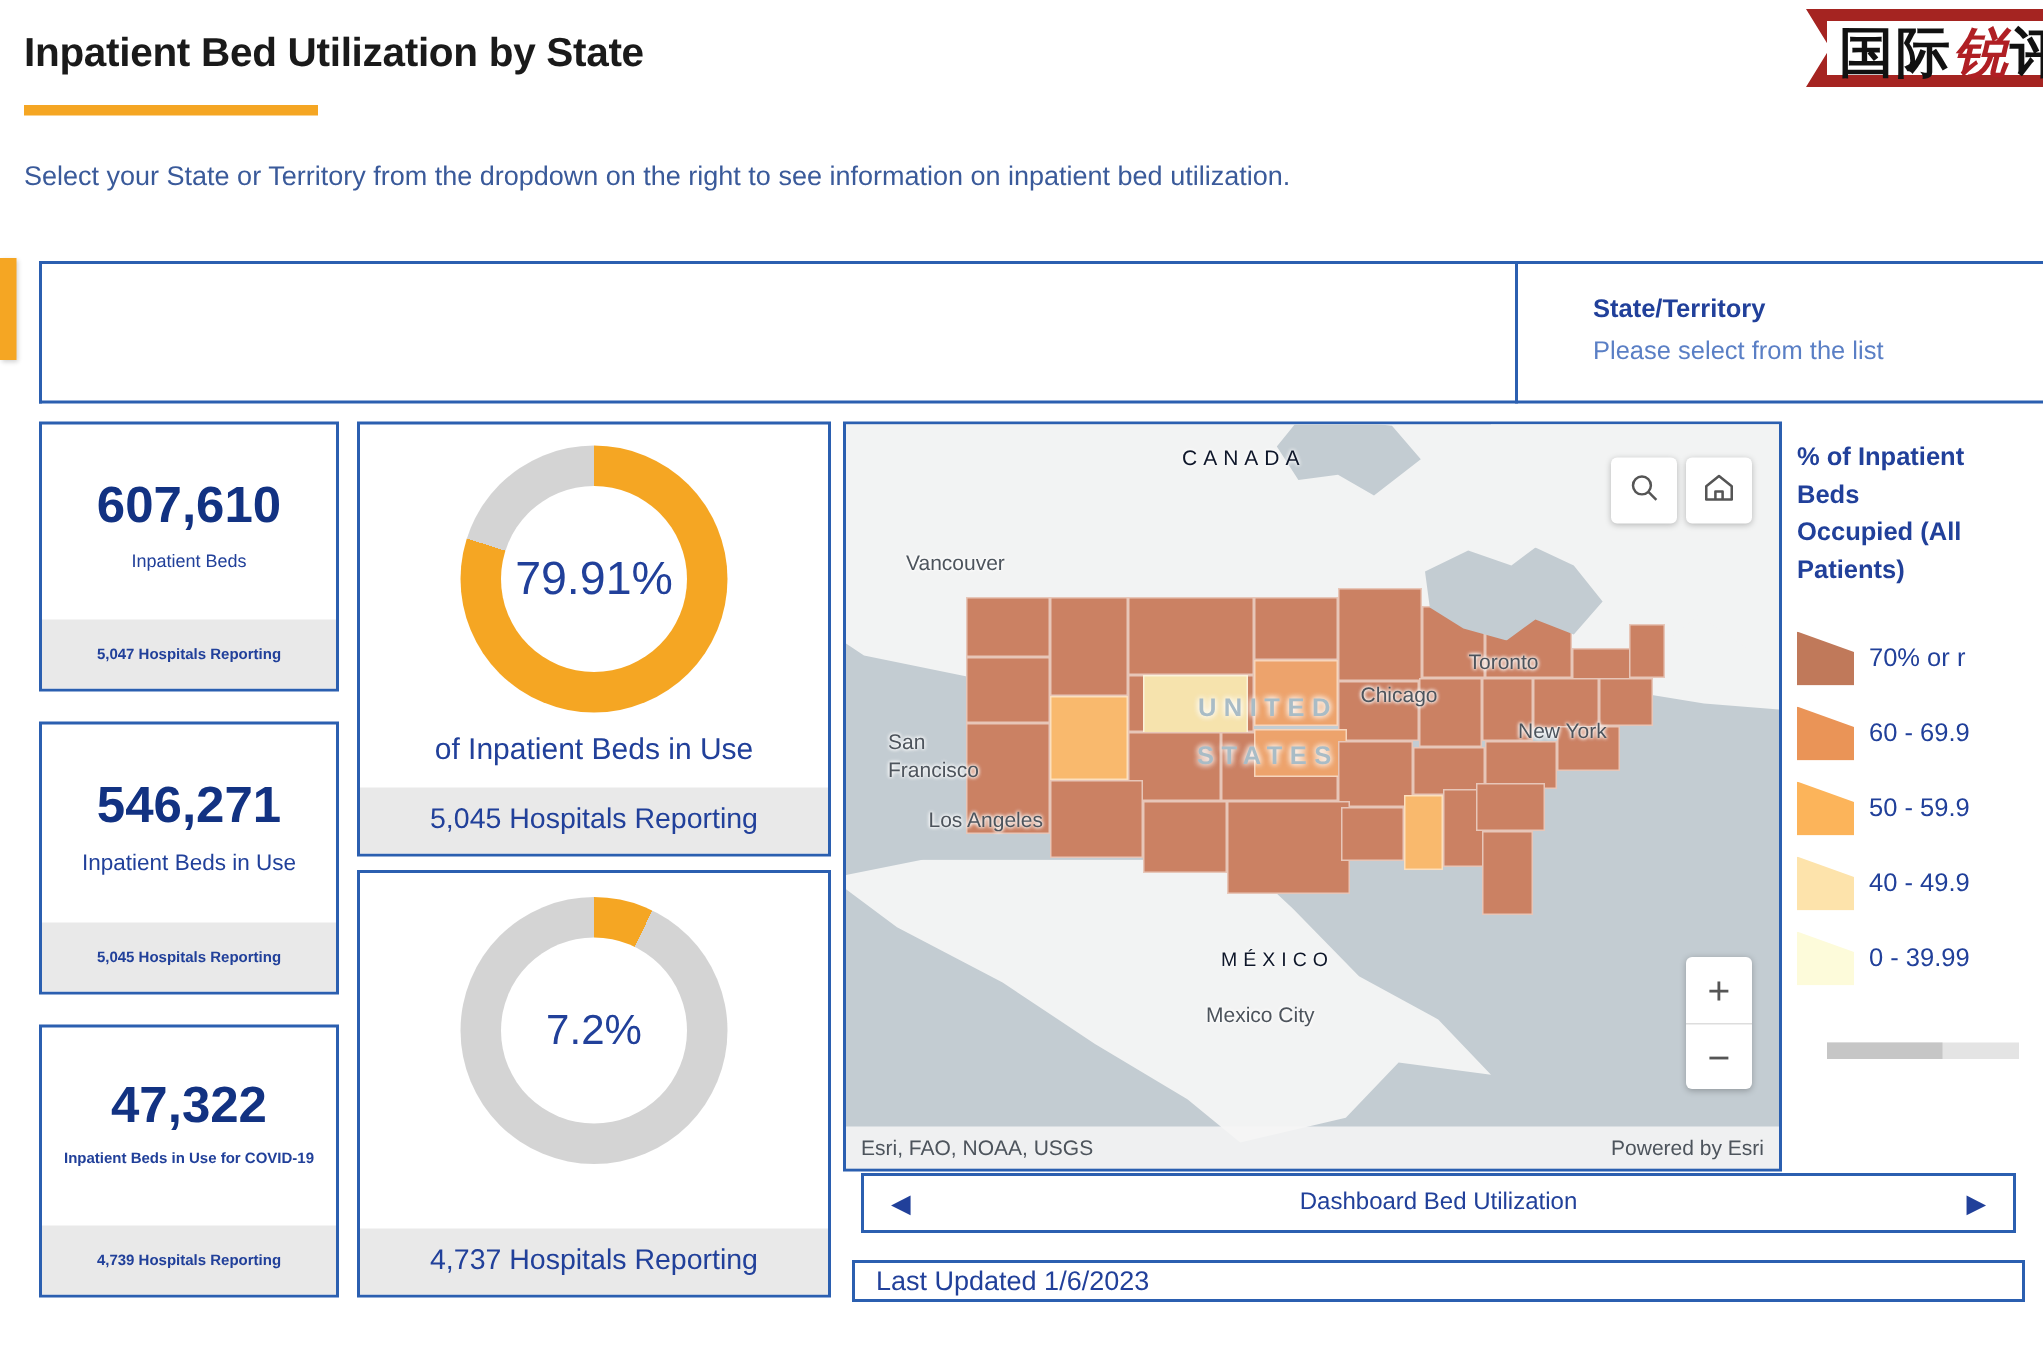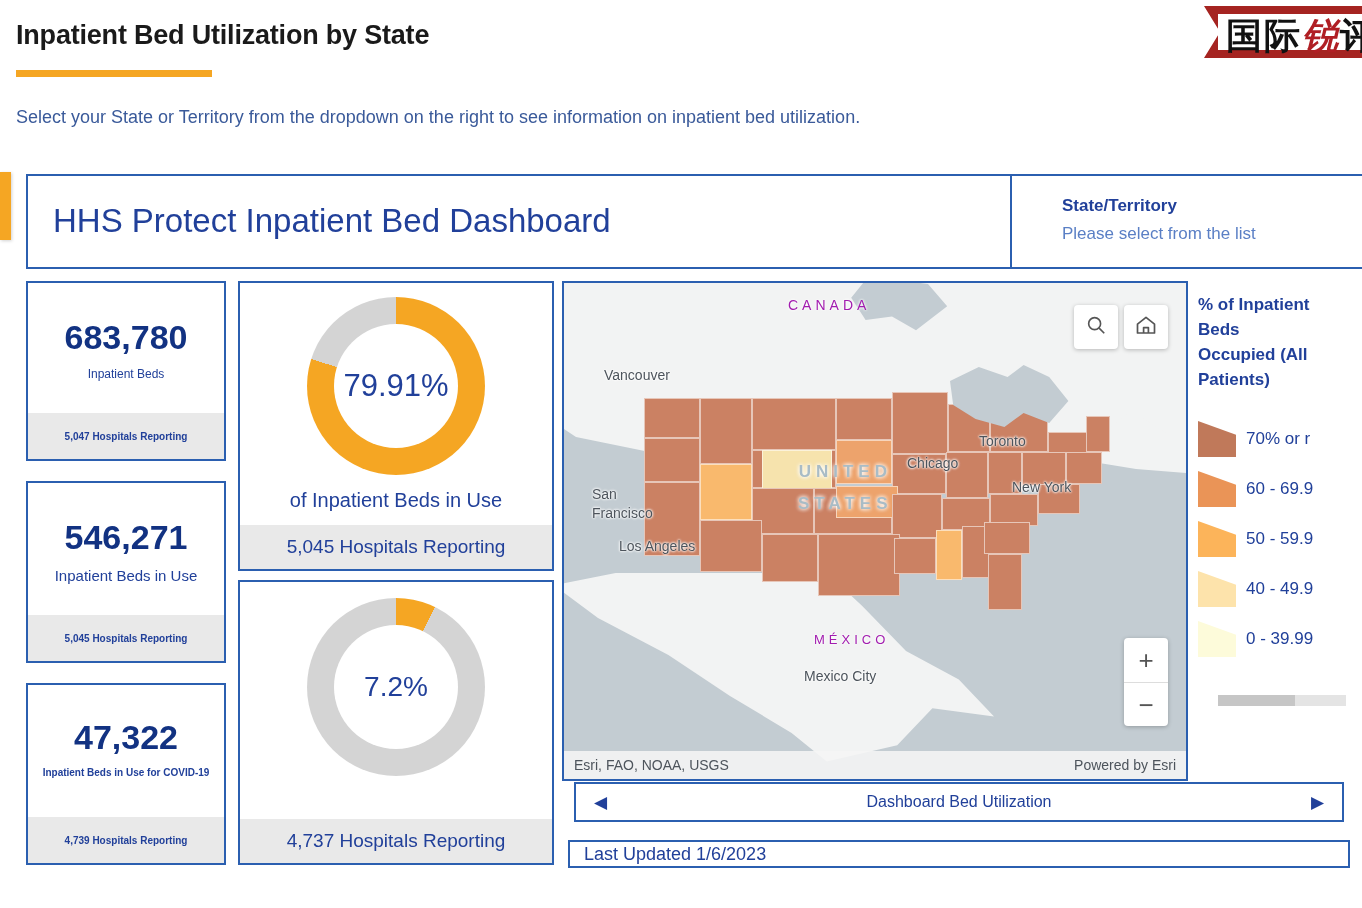--- a/index.html
+++ b/index.html
@@ -141,21 +141,21 @@
   .c-60{background:#eda36c;}
   .c-50{background:#f9b96d;}
   .c-40{background:#f6e3ad;}
   #us-block{position:absolute;left:80px;top:115px;width:460px;height:215px;}
   .city-label{
     position:absolute;font-size:14px;color:#4d545c;
     text-shadow:0 0 3px #fff,0 0 3px #fff,0 0 2px #fff;
     white-space:pre;
   }
   .country-label{
-    position:absolute;font-size:14px;color:#a21caf;letter-spacing:4px;
+    position:absolute;font-size:14px;color:#0f172a;letter-spacing:4px;
     text-shadow:0 0 3px #fff,0 0 3px #fff;
   }
   #us-name{
     position:absolute;left:234px;top:173px;font-size:17px;letter-spacing:5px;
     color:#a9bcc6;font-weight:bold;text-shadow:0 0 4px #fff,0 0 4px #fff;
     text-align:center;line-height:32px;
   }
   .map-btn{
     position:absolute;width:44px;height:44px;background:#fff;border-radius:4px;
     box-shadow:0 1px 4px rgba(0,0,0,.25);
@@ -216,29 +216,28 @@
 
 <div id="brand-logo">
   <div class="bodyshape"></div>
   <div class="inner"></div>
   <div class="cn"><span>国际</span><span class="red">锐</span><span>评</span></div>
 </div>
 
 <div id="side-accent"></div>
 
 <div class="panel" id="dash-header">
-  <div id="dash-header-title">HHS Protect Inpatient Bed Dashboard</div>
   <div id="state-select-panel">
     <div id="state-select-label">State/Territory</div>
     <div id="state-select-value">Please select from the list</div>
   </div>
 </div>
 
 <div class="panel kpi" id="kpi-1">
-  <div class="kpi-value">683,780</div>
+  <div class="kpi-value">607,610</div>
   <div class="kpi-label">Inpatient Beds</div>
   <div class="kpi-foot">5,047 Hospitals Reporting</div>
 </div>
 
 <div class="panel kpi" id="kpi-2">
   <div class="kpi-value">546,271</div>
   <div class="kpi-label">Inpatient Beds in Use</div>
   <div class="kpi-foot">5,045 Hospitals Reporting</div>
 </div>
 

